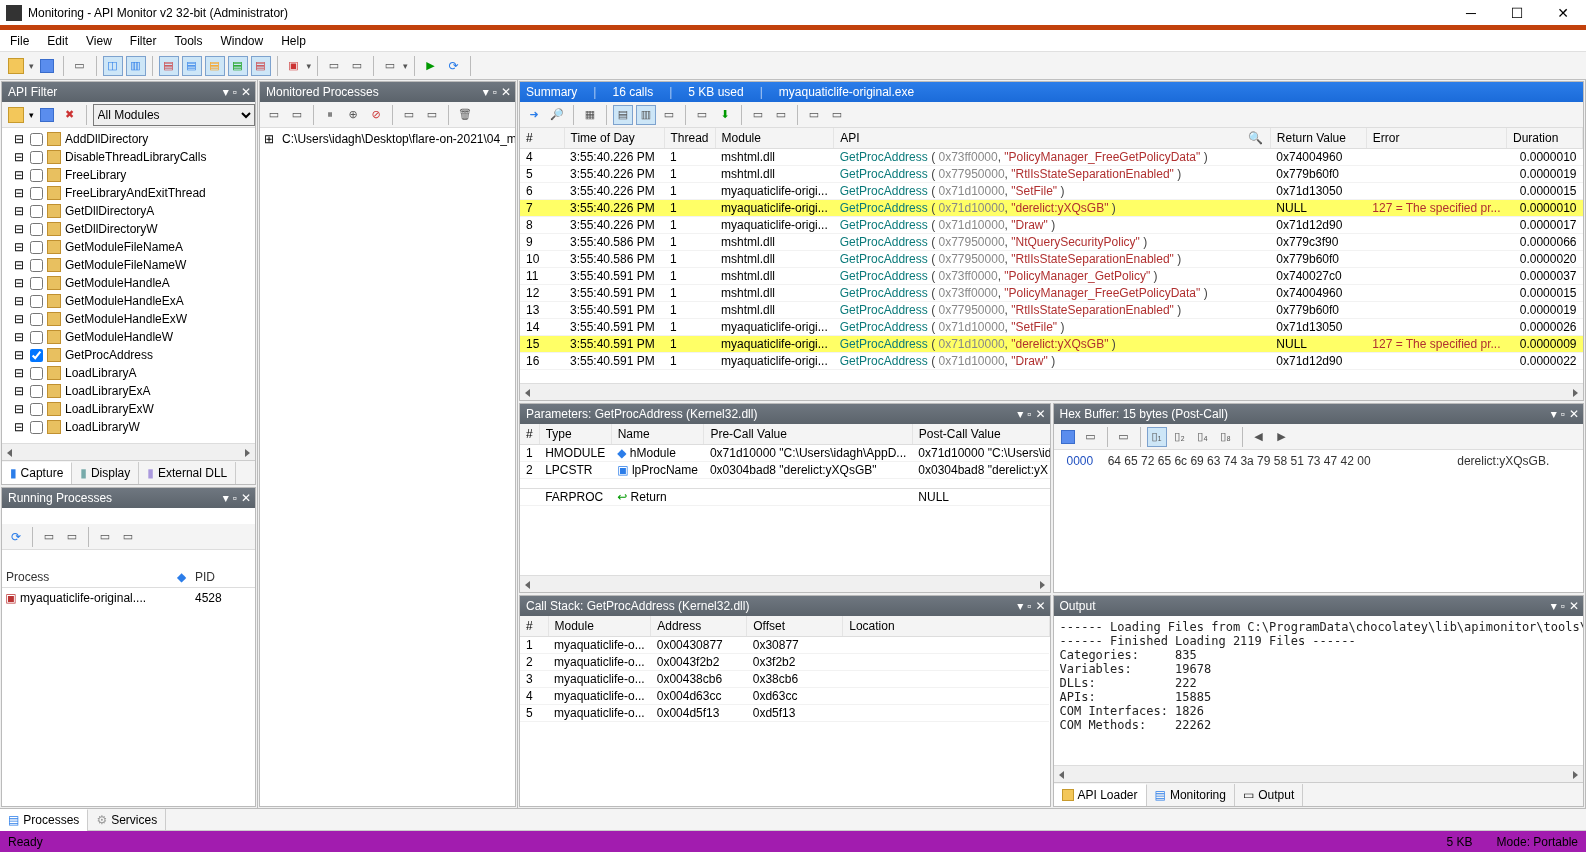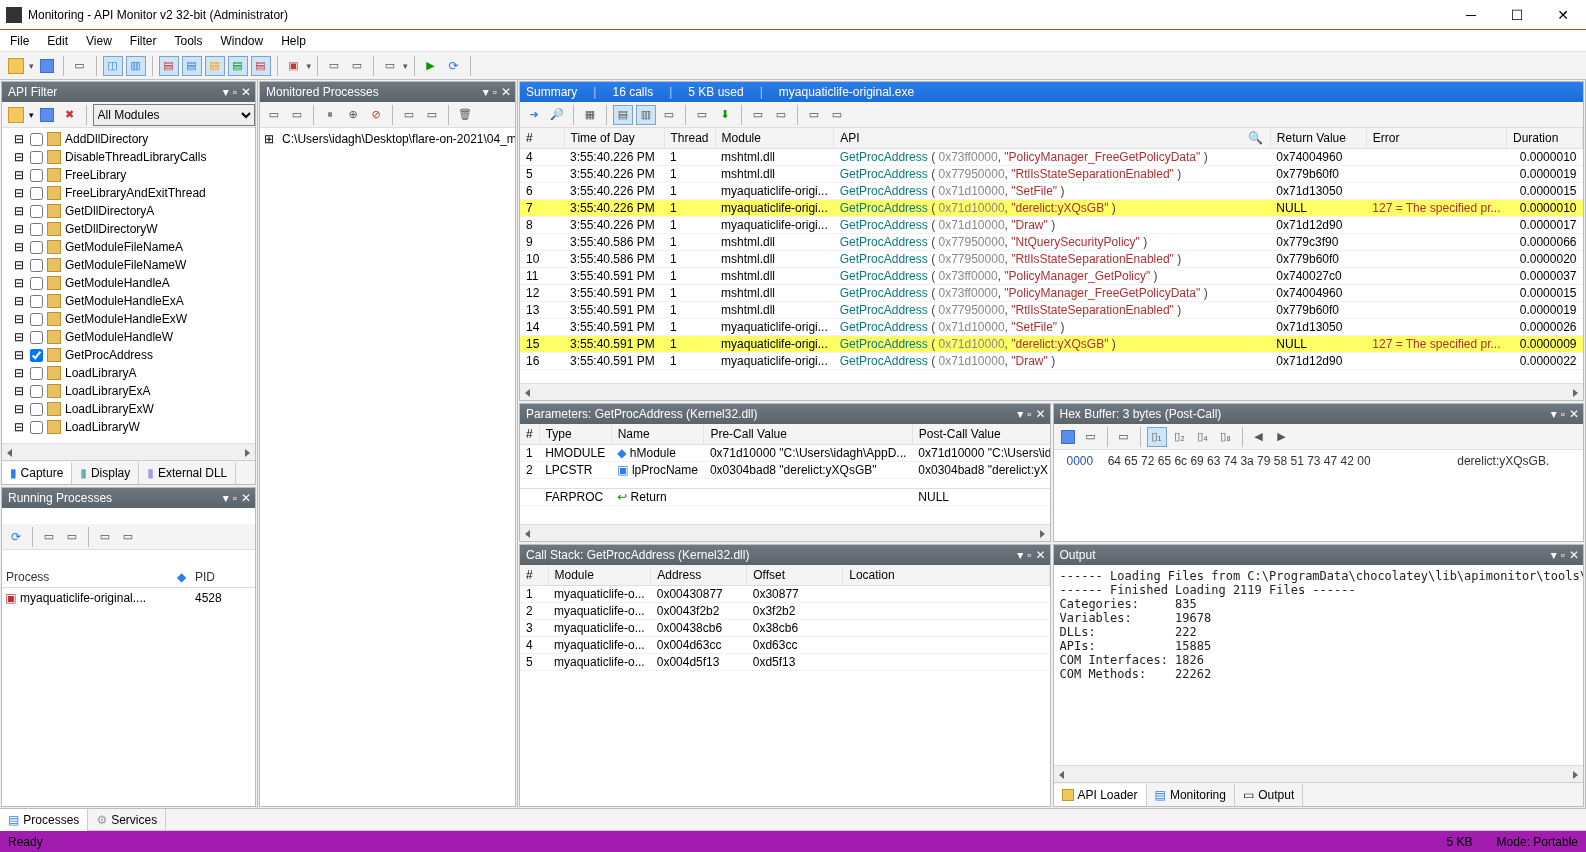--- a/index.html
+++ b/index.html
@@ -14,21 +14,21 @@
   overflow: hidden;
   width: 1586px;
   height: 852px;
 }
 .titlebar {
   height: 30px;
   background: #fff;
   display: flex;
   align-items: center;
   padding-left: 6px;
-  border-bottom: 1px solid #c2410c;
+  border-bottom: 5px solid #c2410c;
 }
 .titlebar .app-icon {
   width: 16px;
   height: 16px;
   background: #333;
   margin-right: 6px;
 }
 .titlebar-title {
   flex: 1;
   font-size: 12px;
@@ -751,21 +751,21 @@
     <td>0x71d12d90</td>
     <td style=""></td>
     <td class="duration">0.0000022</td>
               </tr>
             </tbody>
         </table>
       </div>
       <div class="scrollbar-h"></div>
     </div>
 
-    <div style="display:flex;height:141px;">
+    <div style="display:flex;height:192px;">
       <div class="pane" style="flex:1.7;">
         <div class="pane-title">
           <span>Parameters: GetProcAddress (Kernel32.dll)</span>
           <span class="title-ctrl">
               <span>▾</span>
               <span>▫</span>
               <span>✕</span>
             </span>
         </div>
         <div class="pane-body">
@@ -811,21 +811,21 @@
                 <td></td>
                 <td>NULL</td>
               </tr>
             </tbody>
           </table>
         </div>
         <div class="scrollbar-h"></div>
       </div>
       <div class="pane" style="flex:1.7;">
         <div class="pane-title">
-          <span>Hex Buffer: 3 bytes (Post-Call)</span>
+          <span>Hex Buffer: 15 bytes (Post-Call)</span>
           <span class="title-ctrl">
               <span>▾</span>
               <span>▫</span>
               <span>✕</span>
             </span>
         </div>
         <div class="pane-toolbar">
           <span class="tb-btn">
               <span class="ico ico-disk"></span>
             </span>

